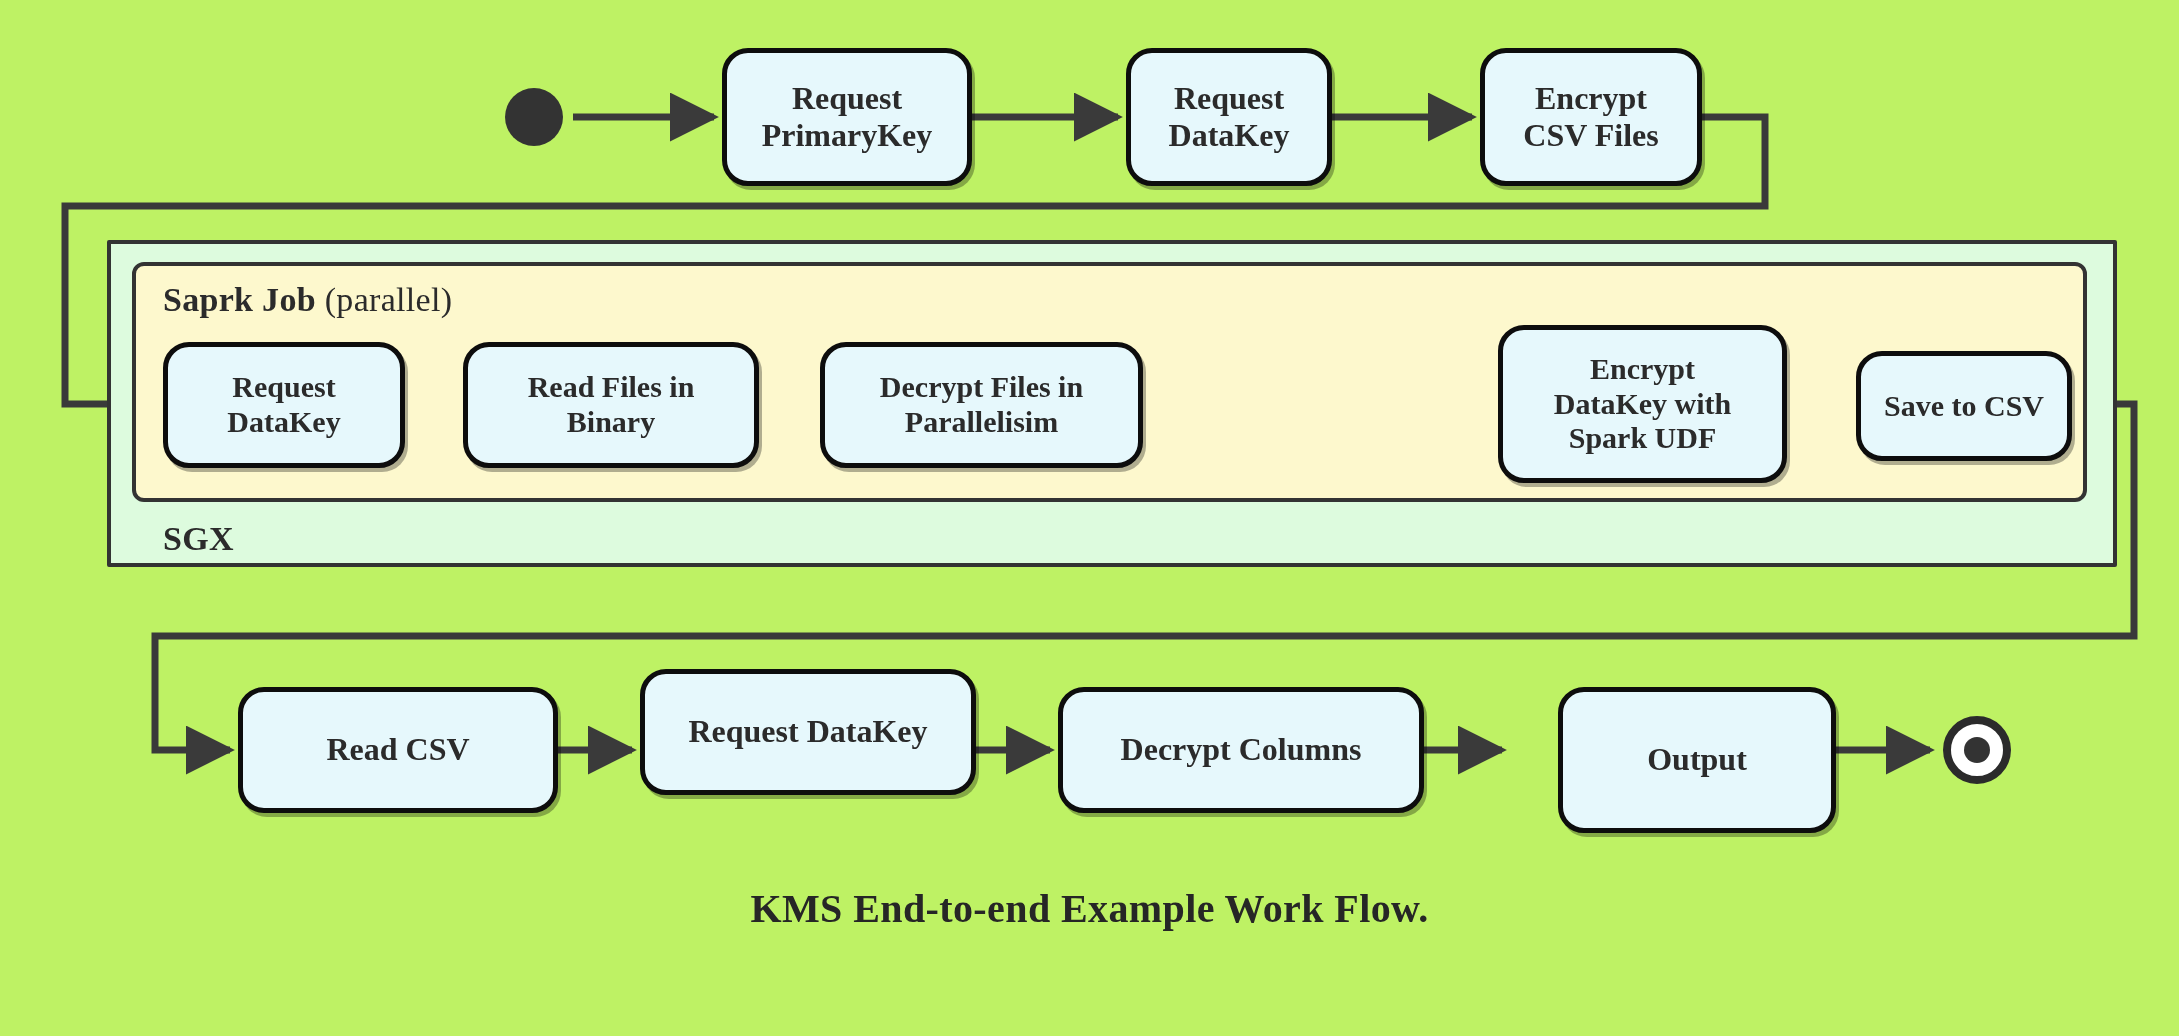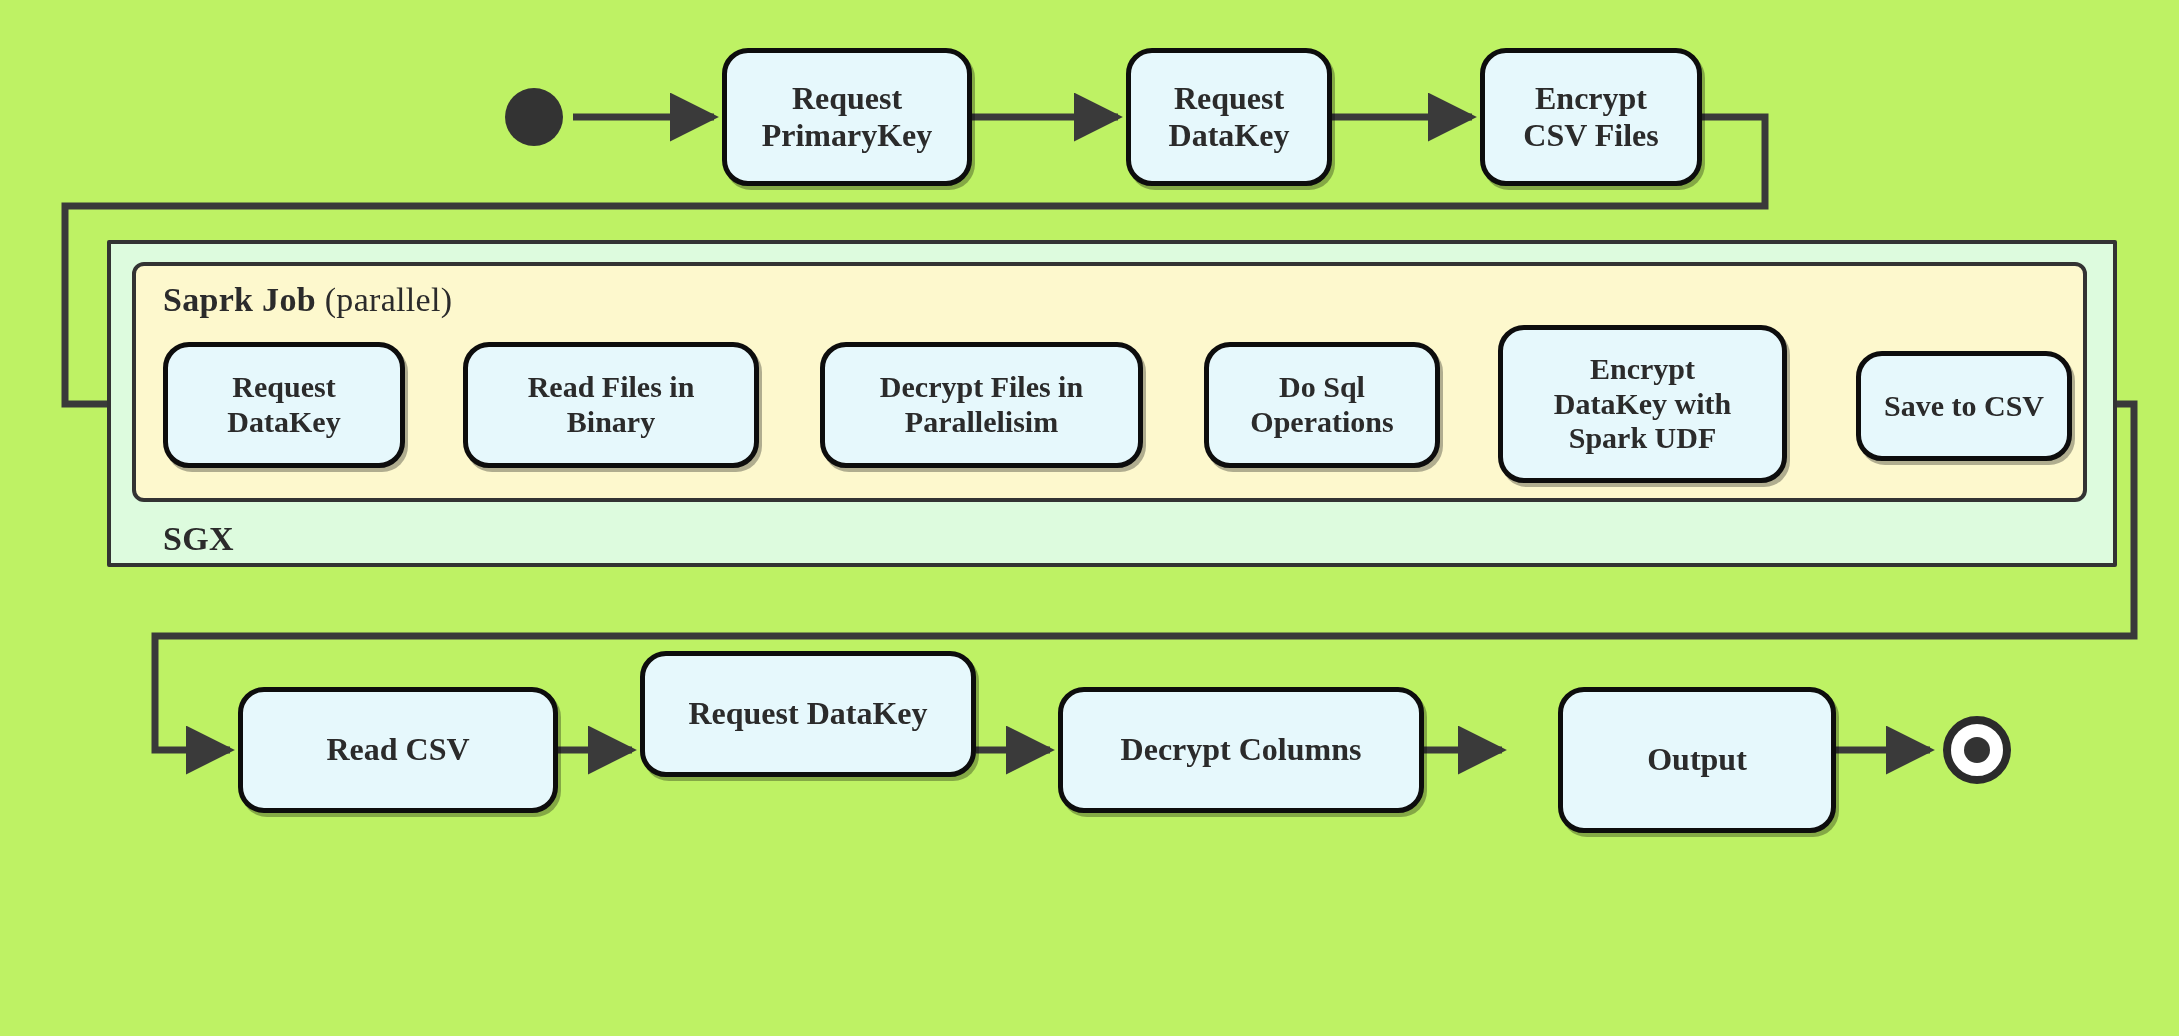--- a/index.html
+++ b/index.html
@@ -190,26 +190,20 @@
     </span>
   </div>
 
   <div class="node" style="left:820px; top:342px; width:323px; height:126px; font-size:30px;">
     <span>
       <span>Decrypt Files in</span>
       <span>Parallelisim</span>
     </span>
   </div>
 
-  <div class="node" style="left:1204px; top:342px; width:236px; height:126px; font-size:30px;">
-    <span>
-      <span>Do Sql</span>
-      <span>Operations</span>
-    </span>
-  </div>
 
   <div class="node" style="left:1498px; top:325px; width:289px; height:158px; font-size:30px;">
     <span>
       <span>Encrypt</span>
       <span>DataKey with</span>
       <span>Spark UDF</span>
     </span>
   </div>
 
   <div class="node" style="left:1848px; top:351px; width:216px; height:110px; font-size:30px;margin-left:8px;">
@@ -217,21 +211,21 @@
       <span>Save to CSV</span>
     </span>
   </div>
 
   <div class="node" style="left:238px; top:687px; width:320px; height:126px;">
     <span>
       <span>Read CSV</span>
     </span>
   </div>
 
-  <div class="node" style="left:640px; top:651px; width:336px; height:126px;">
+  <div class="node" style="left:640px; top:669px; width:336px; height:126px;">
     <span>
       <span>Request DataKey</span>
     </span>
   </div>
 
   <div class="node" style="left:1058px; top:687px; width:366px; height:126px;">
     <span>
       <span>Decrypt Columns</span>
     </span>
   </div>
@@ -239,14 +233,17 @@
   <div class="node" style="left:1510px; top:687px; width:278px; height:146px;margin-left:48px;">
     <span>
       <span>Output</span>
     </span>
   </div>
 
   <div class="end-node" style="left:1943px; top:716px; width:68px; height:68px;">
     <div class="end-node-inner"></div>
   </div>
 
+  <div class="caption" style="left:0; top:885px;">
+    <span>KMS End-to-end Example Work Flow.</span>
+  </div>
 
 </div>
 
 </body></html>

